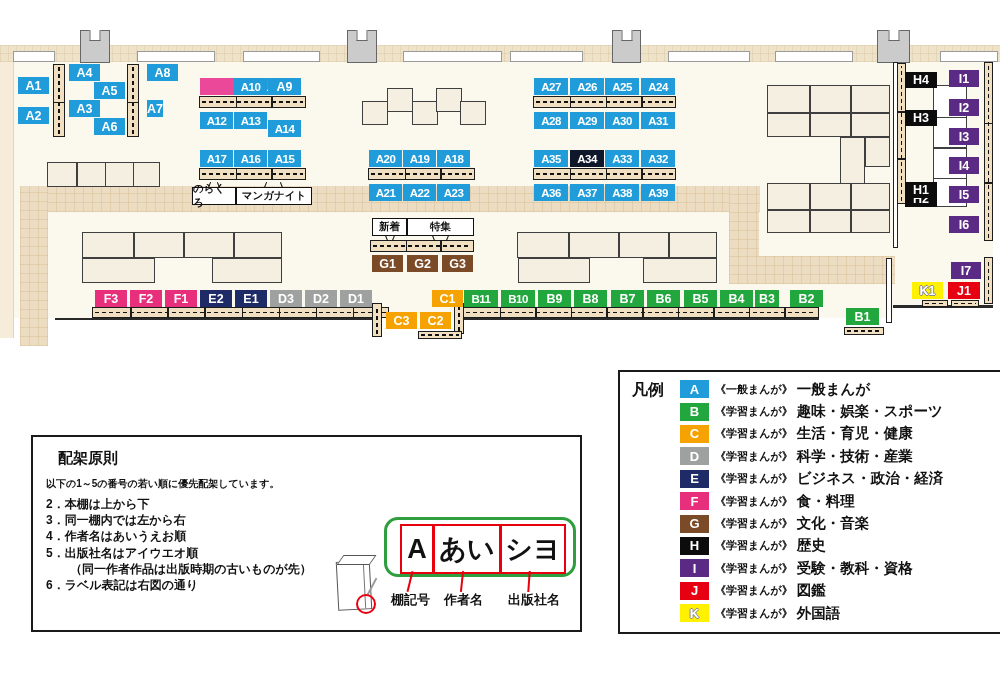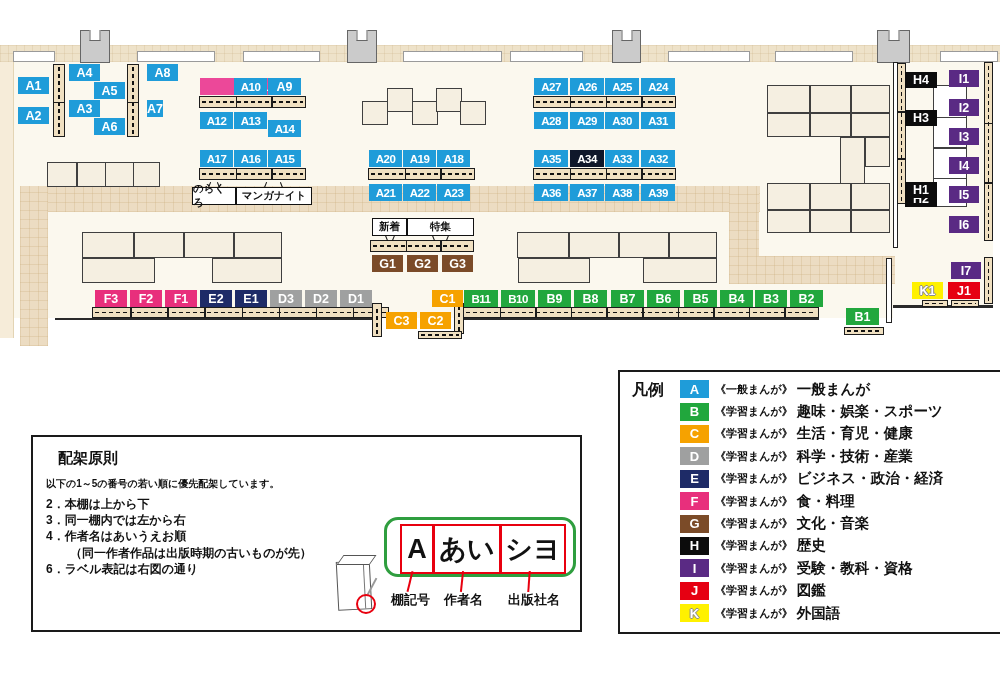--- a/index.html
+++ b/index.html
@@ -305,21 +305,21 @@
     <div class="marker" style="left: 386px; top: 312px; width: 31px; height: 17px; background: rgb(246, 162, 0);">C3</div>
     <div class="marker" style="left: 420px; top: 312px; width: 31px; height: 17px; background: rgb(246, 162, 0);">C2</div>
     <div class="marker small" style="left: 464px; top: 290px; width: 34px; height: 17px; background: rgb(33, 167, 61);">B11</div>
     <div class="marker small" style="left: 501px; top: 290px; width: 34px; height: 17px; background: rgb(33, 167, 61);">B10</div>
     <div class="marker" style="left: 538px; top: 290px; width: 33px; height: 17px; background: rgb(33, 167, 61);">B9</div>
     <div class="marker" style="left: 574px; top: 290px; width: 33px; height: 17px; background: rgb(33, 167, 61);">B8</div>
     <div class="marker" style="left: 611px; top: 290px; width: 33px; height: 17px; background: rgb(33, 167, 61);">B7</div>
     <div class="marker" style="left: 647px; top: 290px; width: 33px; height: 17px; background: rgb(33, 167, 61);">B6</div>
     <div class="marker" style="left: 684px; top: 290px; width: 33px; height: 17px; background: rgb(33, 167, 61);">B5</div>
     <div class="marker" style="left: 720px; top: 290px; width: 33px; height: 17px; background: rgb(33, 167, 61);">B4</div>
-    <div class="marker" style="left: 755px; top: 290px; width: 32px; height: 17px; background: rgb(33, 167, 61);">B3</div>
+    <div class="marker" style="left: 755px; top: 290px; width: 24px; height: 17px; background: rgb(33, 167, 61);">B3</div>
     <div class="marker" style="left: 790px; top: 290px; width: 33px; height: 17px; background: rgb(33, 167, 61);">B2</div>
     <div class="marker" style="left: 846px; top: 308px; width: 33px; height: 17px; background: rgb(33, 167, 61);">B1</div>
     <div class="marker" style="left: 905px; top: 72px; width: 32px; height: 16px; background: rgb(12, 12, 12);">H4</div>
     <div class="marker" style="left: 905px; top: 110px; width: 32px; height: 16px; background: rgb(12, 12, 12);">H3</div>
     <div class="marker" style="left: 905px; top: 143px; width: 32px; height: 16px; background: rgb(12, 12, 12); margin-top: 48px;">H2</div>
     <div class="marker" style="left: 905px; top: 182px; width: 32px; height: 16px; background: rgb(12, 12, 12);">H1</div>
     <div class="marker" style="left: 949px; top: 70px; width: 30px; height: 17px; background: rgb(90, 42, 132);">I1</div>
     <div class="marker" style="left: 949px; top: 99px; width: 30px; height: 17px; background: rgb(90, 42, 132);">I2</div>
     <div class="marker" style="left: 949px; top: 128px; width: 30px; height: 17px; background: rgb(90, 42, 132);">I3</div>
     <div class="marker" style="left: 949px; top: 157px; width: 30px; height: 17px; background: rgb(90, 42, 132);">I4</div>
@@ -395,20 +395,21 @@
     </div>
 </div>
 
 <div id="rules">
   <div class="rb-title">配架原則</div>
   <div class="rb-intro">以下の1～5の番号の若い順に優先配架しています。</div>
   <div class="rb-items">
       <div class="rule-line">2．本棚は上から下</div>
       <div class="rule-line">3．同一棚内では左から右</div>
       <div class="rule-line">4．作者名はあいうえお順</div>
+      <div class="rule-line">5．出版社名はアイウエオ順</div>
       <div class="rule-line">　　（同一作者作品は出版時期の古いものが先）</div>
       <div class="rule-line">6．ラベル表記は右図の通り</div>
     </div>
 </div>
 
 <div class="book-cover">
     <div class="spine"></div>
   </div>
 <div class="book-top"></div>
 <div class="book-circle"></div>

